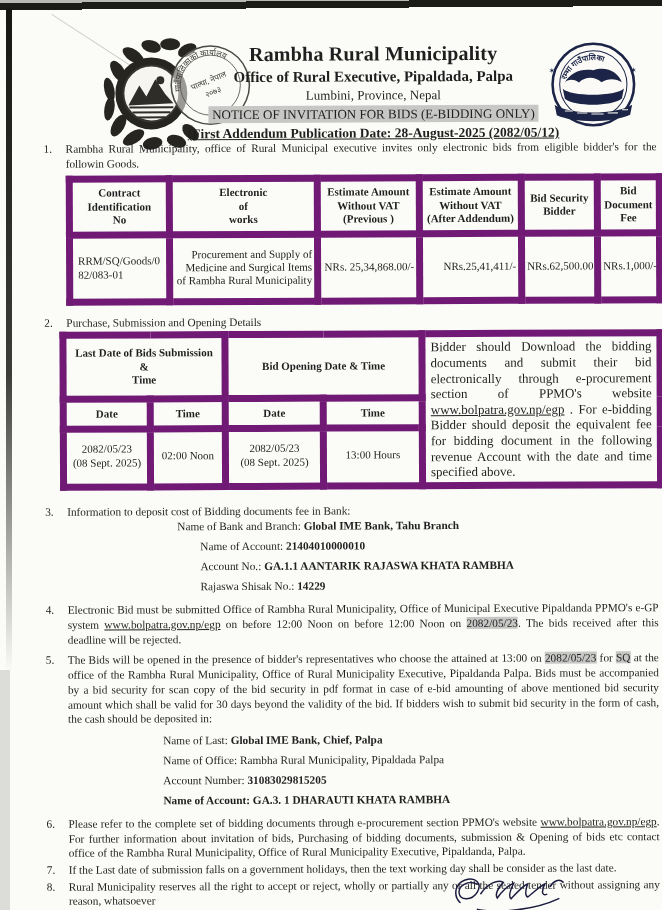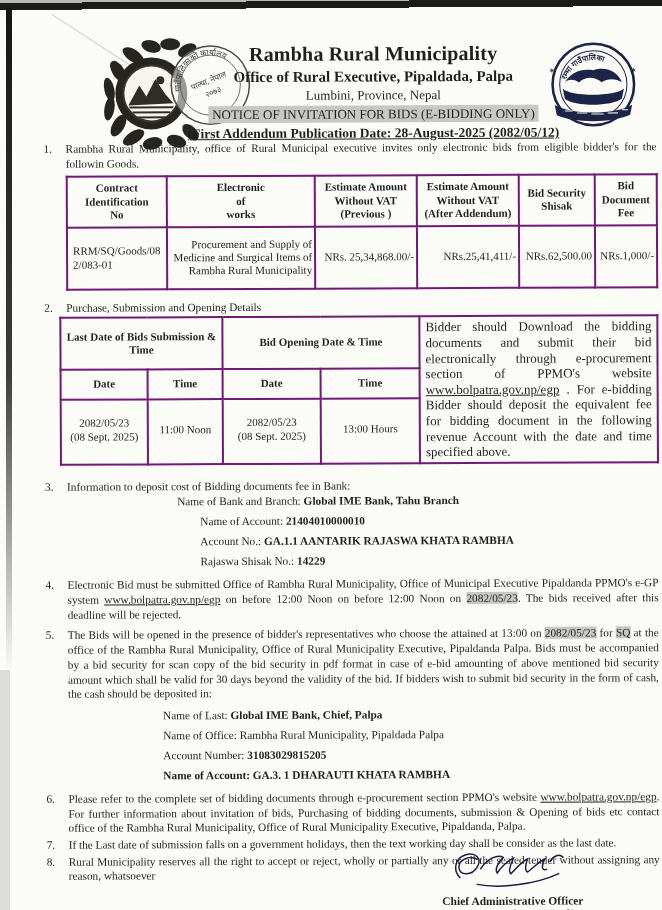--- a/index.html
+++ b/index.html
@@ -30,21 +30,21 @@
 
   .content{position:absolute;left:0;top:130px;width:662px;}
   .item{display:flex;padding:0 16px 0 33px;font-size:11.3px;line-height:1.3;}
   .num{width:22px;flex:none;}
   .itembody{flex:1;text-align:justify;}
   .hl{background:#c7c7c5;}
   .lnk{text-decoration:underline;}
   .b{font-weight:bold;}
 
   table{border-collapse:collapse;font-size:11px;line-height:1.22;}
-  td,th{border:2px solid #701a75;padding:2px 3px;vertical-align:middle;}
+  td,th{border:7px solid #701a75;padding:2px 3px;vertical-align:middle;}
   th{font-weight:bold;text-align:center;white-space:pre-line;}
   .t1{margin:5px 0 10px 55px;width:590px;table-layout:fixed;}
   .t1 td{text-align:right;}
   .t1 .c-id{text-align:left;overflow-wrap:anywhere;padding-left:5px;}
   .t1 th{padding:4px 2px;}
   .t1 td{padding:10px 2px;}
   .t2{margin:2px 0 0 48px;width:597px;table-layout:fixed;}
   .t2 td{text-align:center;white-space:pre-line;}
   .t2 td.note{text-align:justify;white-space:normal;font-size:13px;line-height:1.2;
       vertical-align:top;padding:2px 5px;}
@@ -152,21 +152,21 @@
           <th>Electronic
 of
 works</th>
           <th>Estimate Amount
 Without VAT
 (Previous )</th>
           <th>Estimate Amount
 Without VAT
 (After Addendum)</th>
           <th>Bid Security
-Shisak</th>
+Bidder</th>
           <th>Bid
 Document
 Fee</th>
         </tr>
         <tr>
           <td class="c-id">RRM/SQ/Goods/082/083-01</td>
           <td>Procurement and Supply of Medicine and Surgical Items of Rambha Rural Municipality</td>
           <td>NRs. 25,34,868.00/-</td>
           <td>NRs.25,41,411/-</td>
           <td>NRs.62,500.00</td>
@@ -198,21 +198,21 @@
         </tr>
         <tr>
           <th>Date</th>
           <th>Time</th>
           <th>Date</th>
           <th>Time</th>
         </tr>
         <tr class="vals">
           <td>2082/05/23
 (08 Sept. 2025)</td>
-          <td>11:00 Noon</td>
+          <td>02:00 Noon</td>
           <td>2082/05/23
 (08 Sept. 2025)</td>
           <td>13:00 Hours</td>
         </tr>
       </tbody>
         </table>
 
       <div class="sp-lg"></div>
 
       <div class="item">

